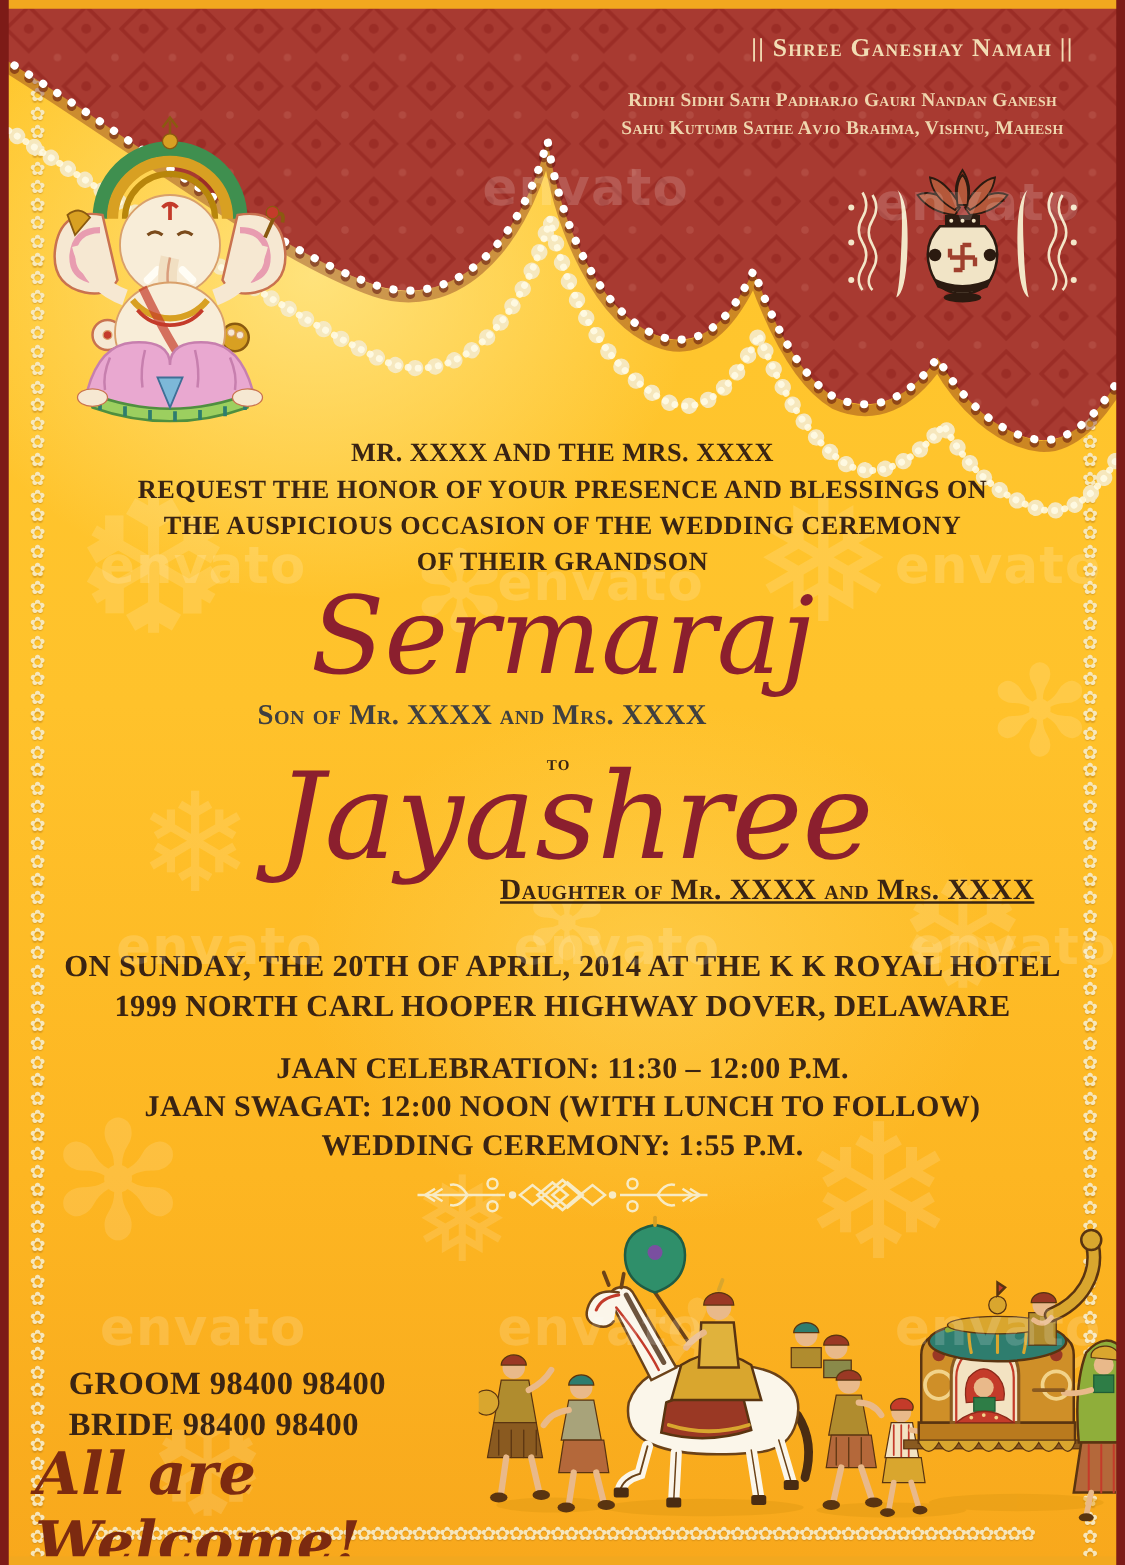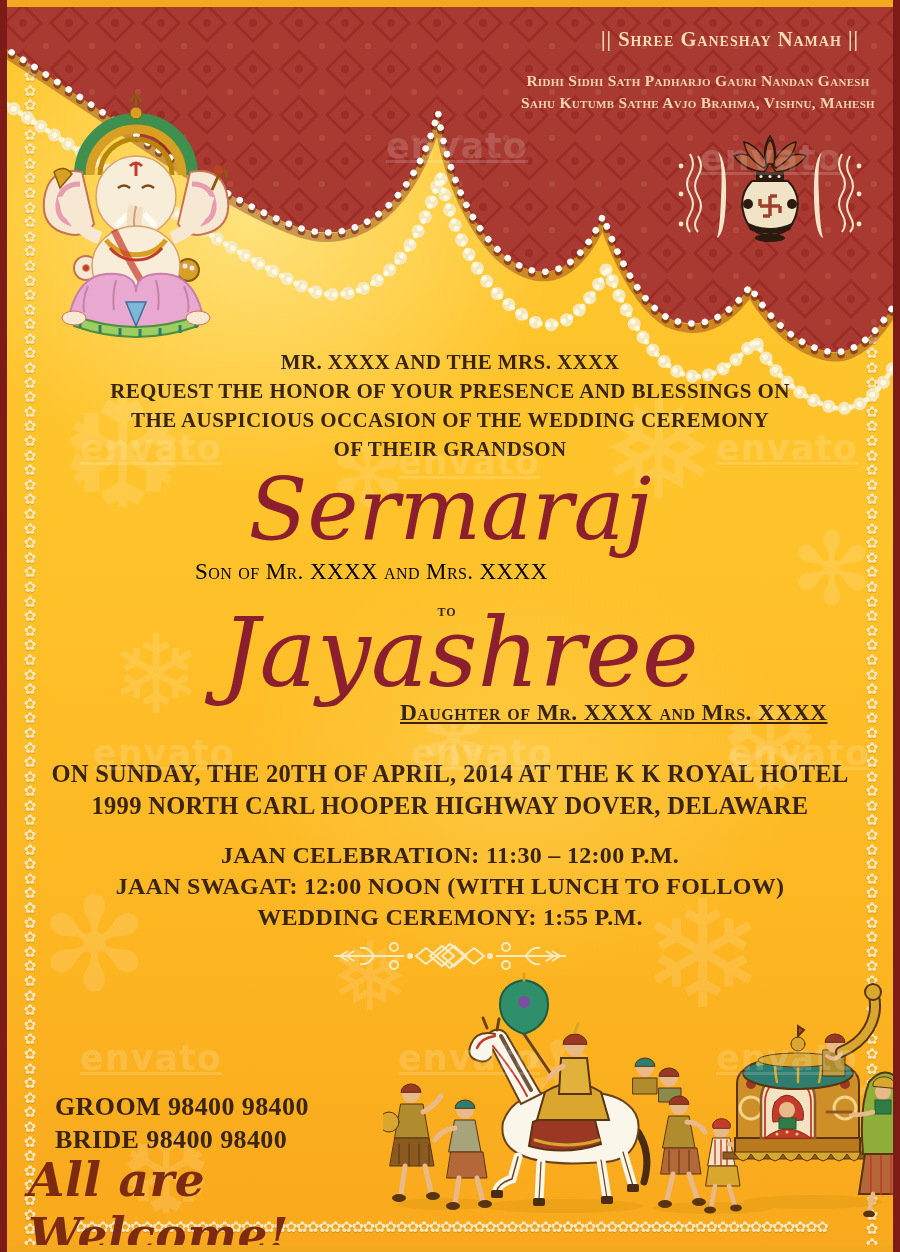--- a/index.html
+++ b/index.html
@@ -19,43 +19,43 @@
   
   .lace{z-index:5;color:#f7ecc9;opacity:.92;font-family:"DejaVu Sans",sans-serif;
         text-shadow:0 1px 1px rgba(170,110,20,.45);}
   .lace-v{width:30px;font-size:15px;line-height:14.6px;white-space:pre;text-align:center;}
   .lace-h{height:26px;font-size:15px;letter-spacing:-1.5px;white-space:nowrap;overflow:hidden;text-align:center;}
   
   .drape{left:0;top:0;z-index:10;}
   
   .invocation{left:560px;top:28px;width:340px;z-index:20;color:#f2ddb4;
               font-size:20.5px;font-weight:bold;letter-spacing:1px;}
-  .shloka{left:498px;top:70px;width:400px;z-index:20;color:#efd6ae;
+  .shloka{left:474px;top:70px;width:400px;z-index:20;color:#efd6ae;
           font-size:15.5px;font-weight:bold;line-height:22px;letter-spacing:.3px;text-align:center;}
   .kalash{left:676px;top:132px;z-index:20;}
   .ganesha{left:30px;top:80px;z-index:22;}
   
   .intro{left:0;top:348px;width:900px;z-index:15;color:#3a2413;
          font-size:21px;font-weight:bold;line-height:29px;letter-spacing:.4px;}
   .script{font-family:"DejaVu Serif","Liberation Serif",serif;font-style:italic;color:#8b1f2e;z-index:15;}
   .groom-name{left:0;top:462px;width:900px;font-size:86px;line-height:1.1;text-align:center;}
-  .groom-parents{left:195px;top:559px;z-index:16;color:#000000;font-size:23px;font-weight:normal;letter-spacing:.4px;}
+  .groom-parents{left:206px;top:559px;z-index:16;color:#404040;font-size:23px;font-weight:bold;letter-spacing:.4px;}
   .to{left:0;top:601px;width:894px;z-index:16;color:#3a2413;font-size:17px;font-weight:bold;letter-spacing:1px;}
   .bride-name{left:10px;top:601px;width:900px;font-size:96px;line-height:1.1;}
   .bride-parents{left:400px;top:699px;z-index:16;color:#3a2413;font-size:23.5px;font-weight:bold;letter-spacing:.4px;text-decoration:underline;}
   .venue{left:0;top:758px;width:900px;z-index:15;color:#3a2413;font-size:24.5px;font-weight:bold;line-height:32px;letter-spacing:.3px;}
   .schedule{left:0;top:840px;width:900px;z-index:15;color:#3a2413;font-size:24px;font-weight:bold;line-height:31px;letter-spacing:.3px;}
   .divider{left:330px;top:936px;z-index:15;}
   .procession{left:383px;top:972px;z-index:14;}
   .contacts{left:55px;top:1090px;z-index:16;color:#3a2413;font-size:26px;font-weight:bold;line-height:33px;letter-spacing:.4px;}
   .welcome{left:28px;top:1152px;width:420px;z-index:18;font-size:47px;font-weight:bold;color:#7c2a10;letter-spacing:.5px;}
   
   .wm-layer{left:0;top:0;width:900px;height:1252px;z-index:40;pointer-events:none;}
-  .wm{position:absolute;font-family:"DejaVu Sans",sans-serif;font-weight:bold;font-size:35px;
-      color:rgba(255,255,255,.16);letter-spacing:1px;text-decoration:underline;}
+  .wm{position:absolute;font-family:"DejaVu Sans",sans-serif;font-weight:bold;font-size:41px;
+      color:rgba(255,255,255,.16);letter-spacing:1px;}
   
   .edge{z-index:50;}
   .edge-top{left:0;top:0;width:900px;height:7px;background:#f2a81f;}
   .edge-bottom{left:0;top:1245px;width:900px;height:7px;background:#f2a81f;}
   .edge-left{left:0;top:0;width:7px;height:1252px;background:#7d1b17;}
   .edge-right{left:893px;top:0;width:7px;height:1252px;background:#7d1b17;}
 </style>
 </head>
 <body>
 

